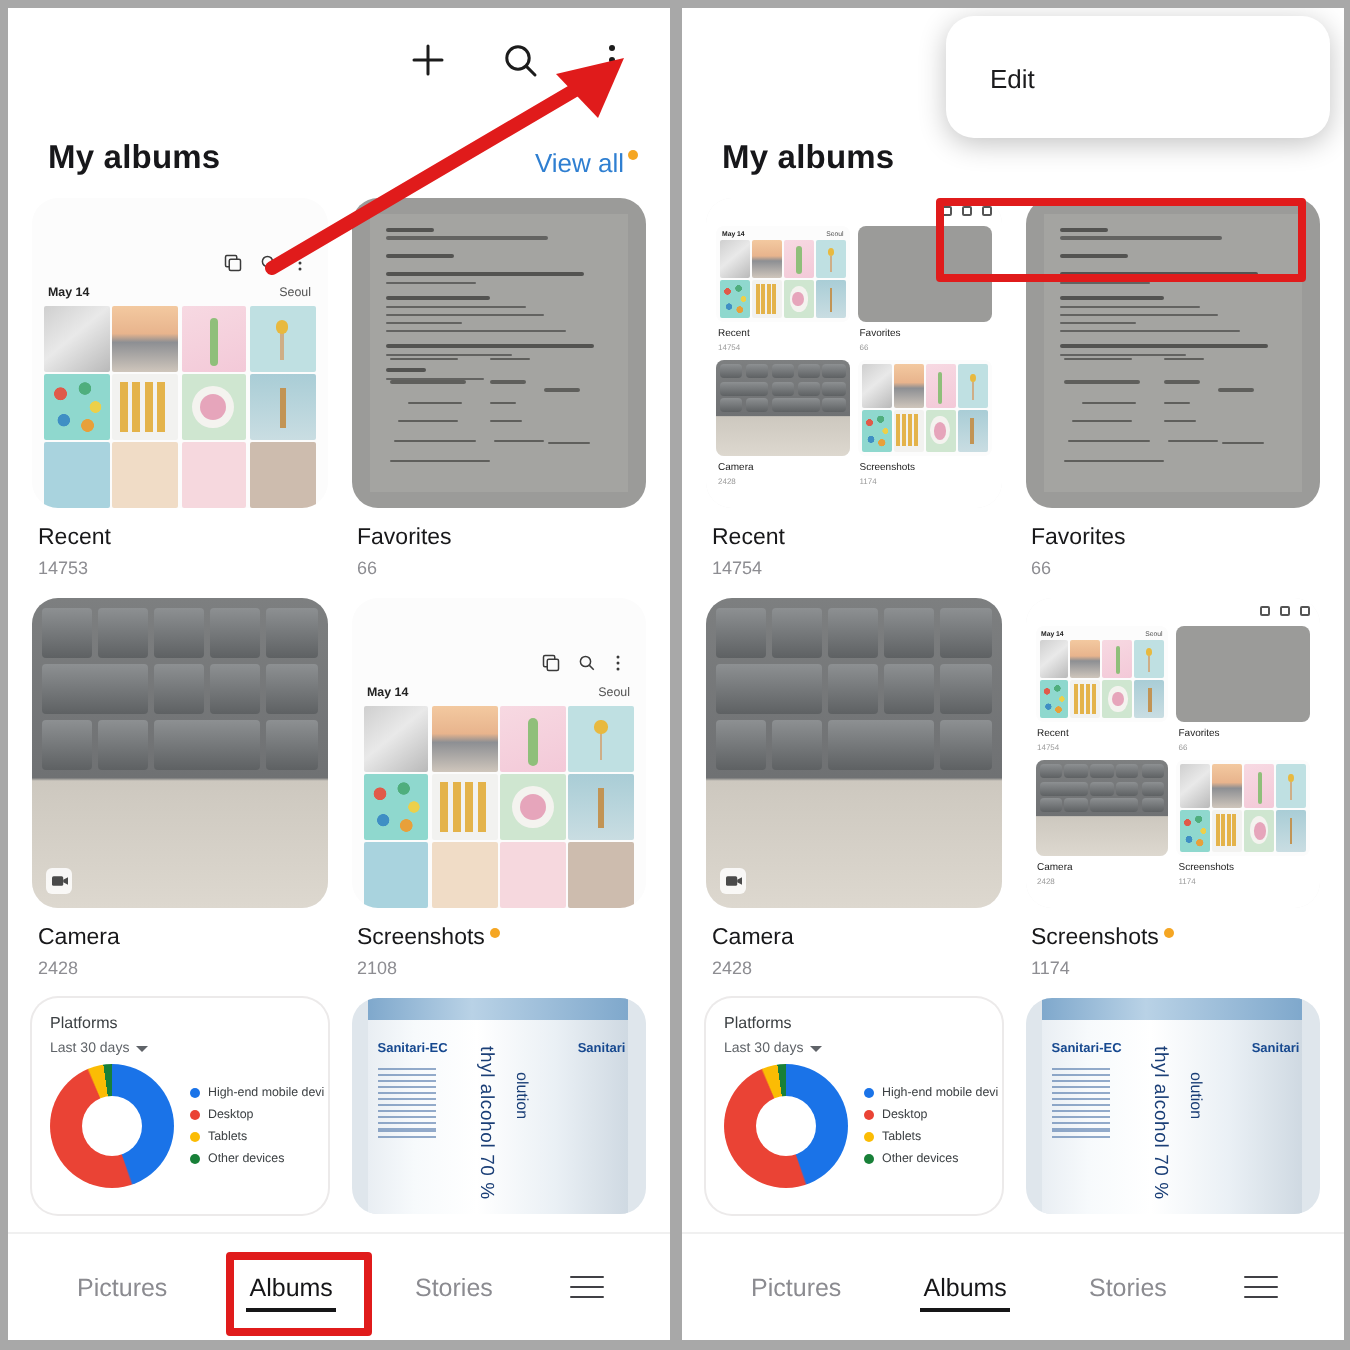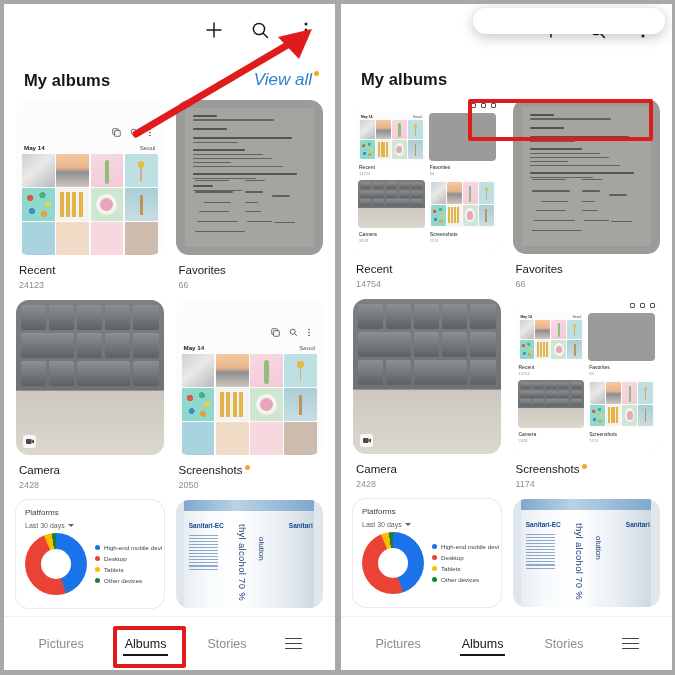--- a/index.html
+++ b/index.html
@@ -37,21 +37,21 @@
   }
   .icon-btn svg { display:block; }
 
   
   .title-row {
     display:flex; align-items:flex-end; justify-content:space-between;
     padding:14px 16px 10px 20px;
   }
   .page-title { font-size:16.5px; font-weight:700; color:#17171a; letter-spacing:.1px; }
   .view-all-wrap { display:flex; align-items:flex-start; gap:2px; }
-  .view-all { font-size:17px; color:#2f7fd1;font-style:italic; }
+  .view-all { font-size:13px; color:#2f7fd1; }
   .dot-badge {
     width:5px; height:5px; border-radius:50%;
     background:#f5a623; display:inline-block; margin-top:1px;
   }
 
   
   .albums {
     display:grid;
     grid-template-columns:1fr 1fr;
     gap:10px 12px;
@@ -315,21 +315,21 @@
               <div class="gal-cell ph-r3a"></div>
                 <div class="gal-cell ph-r3b"></div>
               <div class="gal-cell ph-r3c"></div>
                 <div class="gal-cell ph-r3d"></div>
             </div>
           </div>
         </div>
         <div class="album-name">
           <span>Recent</span>
         </div>
-        <div class="album-count">24123</div>
+        <div class="album-count">14753</div>
       </div>
 
       <div class="album">
         <div class="thumb">
           <div class="doc">
             <div class="doc-inner">
               <div style="padding:7px 8px 0 8px">
                 <div class="doc-line b" style="width:22%"></div>
                 <div class="doc-line" style="width:72%"></div>
                 <div class="doc-line b" style="width:30%;margin-top:7px"></div>
@@ -436,21 +436,21 @@
                 <div class="gal-cell ph-r3b"></div>
               <div class="gal-cell ph-r3c"></div>
                 <div class="gal-cell ph-r3d"></div>
             </div>
           </div>
         </div>
         <div class="album-name">
           <span>Screenshots</span>
           <span class="dot-badge"></span>
         </div>
-        <div class="album-count">2050</div>
+        <div class="album-count">2108</div>
       </div>
     </div>
 
     <div class="bottom-row">
       <div class="chart-card">
         <div class="chart-title">Platforms</div>
         <div class="chart-range">
           <span>Last 30 days</span>
           <span class="caret"></span>
         </div>
@@ -856,17 +856,18 @@
       <div class="navitem active">Albums</div>
       <div class="navitem">Stories</div>
       <div class="hamburger">
           <i></i>
           <i></i>
           <i></i>
         </div>
     </div>
 
     <div class="menu">
+      <div class="menu-item">Edit</div>
     </div>
 
     <div class="redbox" style="left:127px;top:95px;width:185px;height:42px;z-index:9;"></div>
   </div>
 </div>
 
 </body></html>

